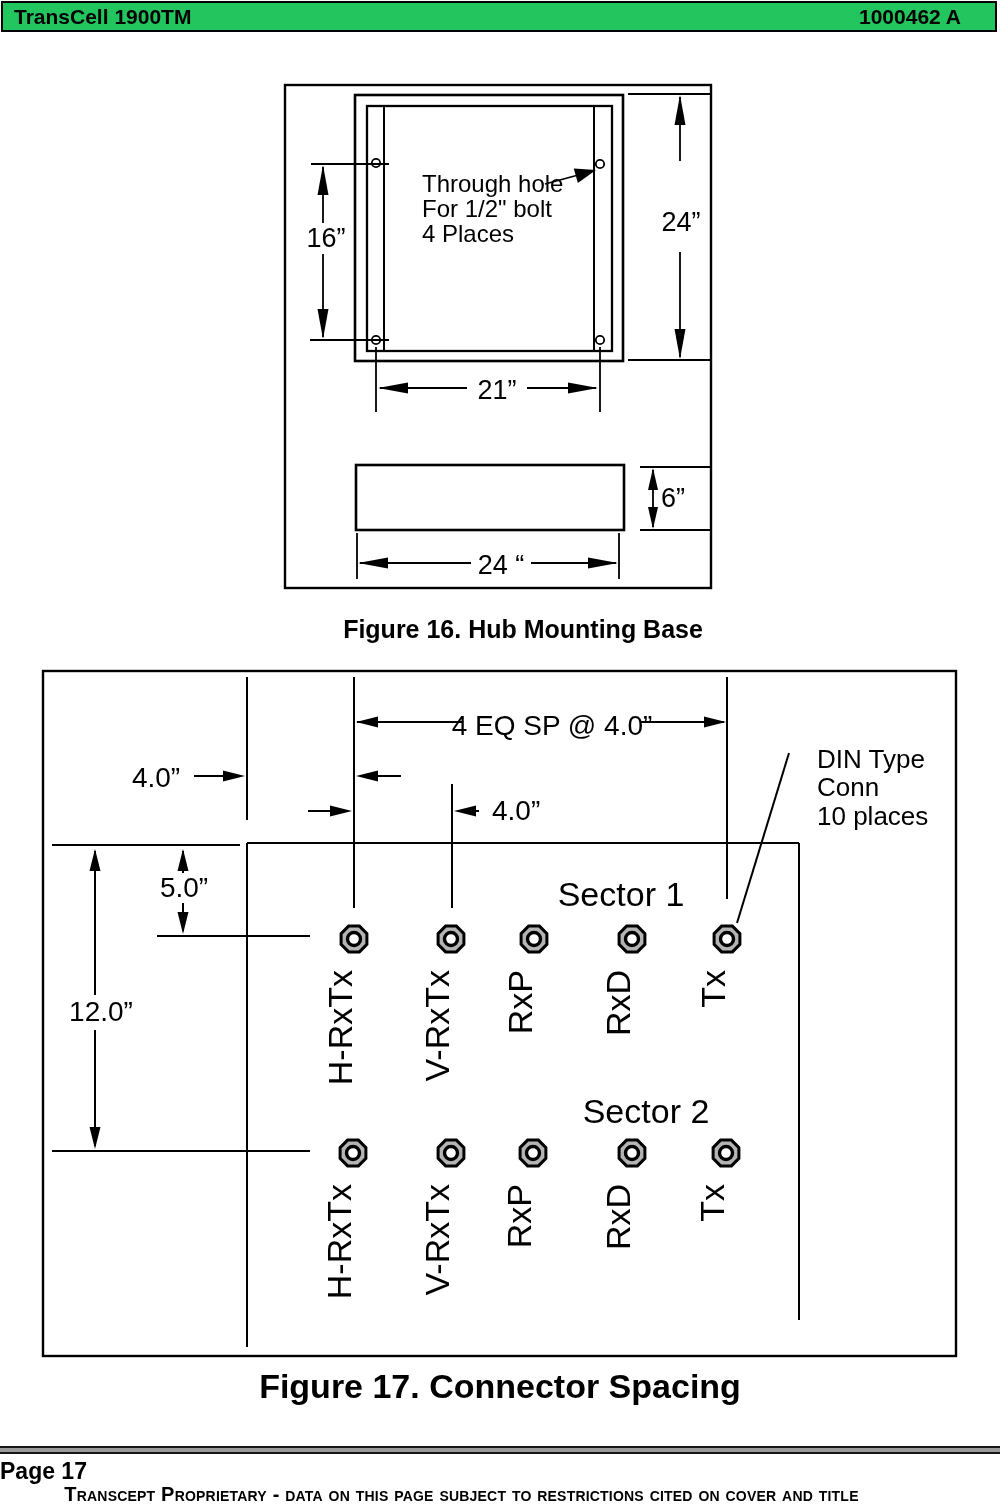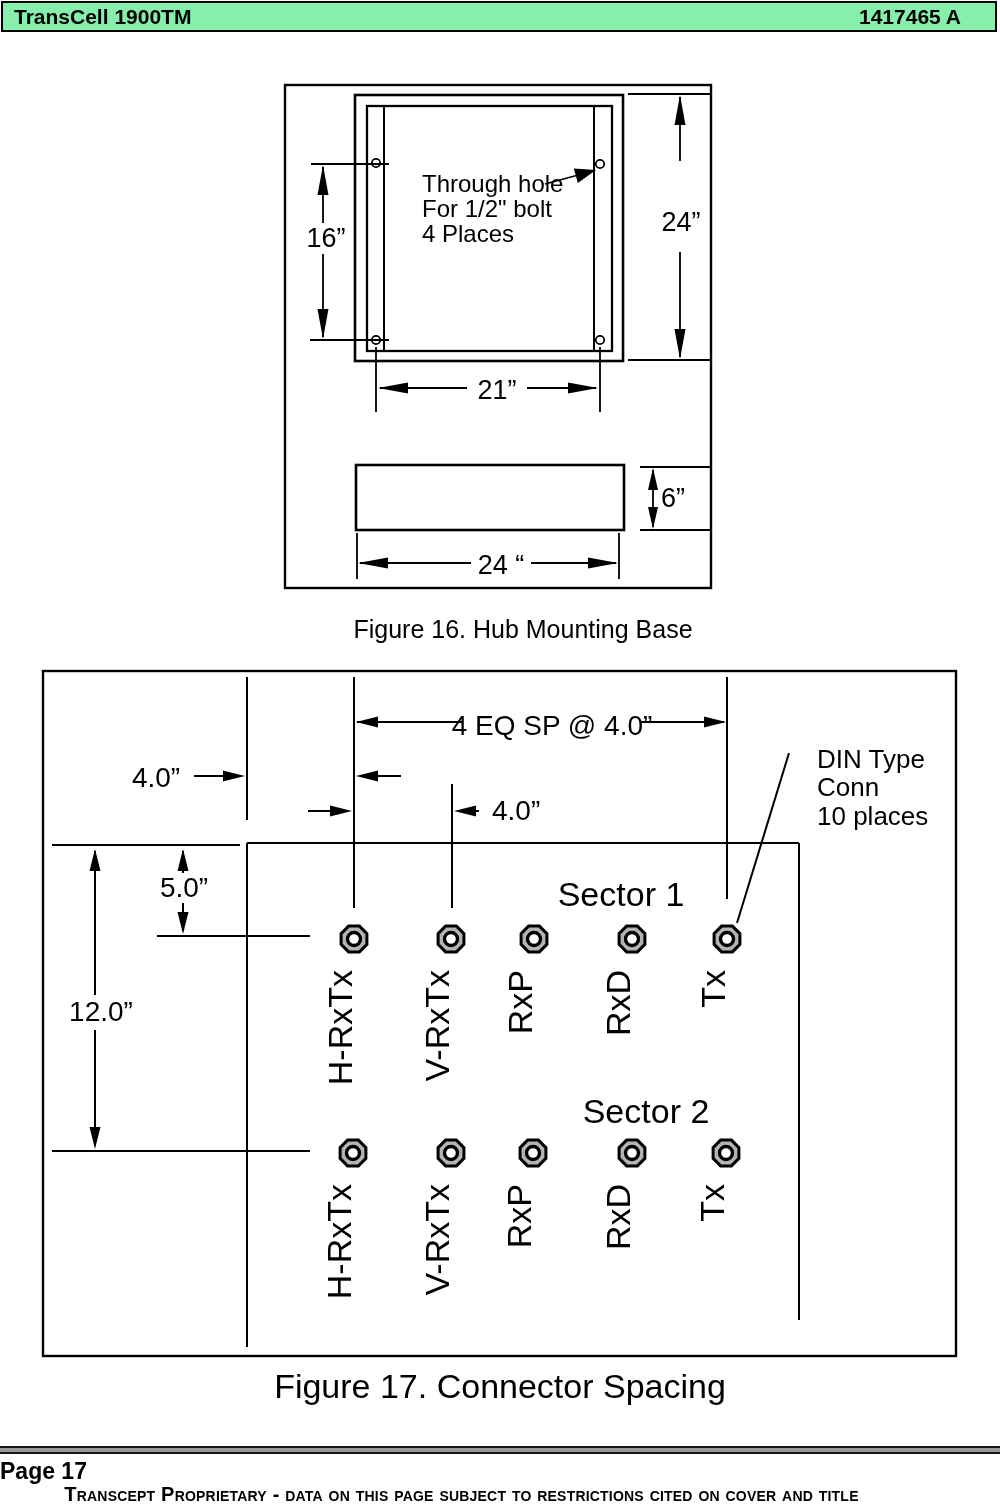--- a/index.html
+++ b/index.html
@@ -1,44 +1,44 @@
 <!DOCTYPE html>
 <html><head>
 <meta charset="utf-8">
 <style>
   html,body{margin:0;padding:0;background:#fff;}
   body{width:1000px;height:1508px;position:relative;font-family:"Liberation Sans",sans-serif;color:#000;}
   .abs{position:absolute;}
-  #header{left:1px;top:1px;width:992px;height:27px;border:2px solid #000;background:#86efac;}
+  #header{left:1px;top:1px;width:992px;height:27px;border:2px solid #000;background:#22c55e;}
   #header span{position:absolute;top:0;line-height:27px;font-weight:bold;font-size:21px;white-space:nowrap;}
   #hdr-left{left:11px;}
   #hdr-center{left:50%;transform:translateX(-50.5%);}
   #hdr-right{right:34px;}
-  .caption{font-weight:normal;font-size:25px;text-align:center;white-space:nowrap;}
+  .caption{font-weight:bold;font-size:25px;text-align:center;white-space:nowrap;}
   #cap16{left:283px;top:615px;width:480px;}
   #cap17{left:0;top:1367px;width:1000px;font-size:34px;}
   #footer-rule{left:0;top:1446px;width:1000px;height:8px;background:#9a9a9a;border-top:2px solid #161616;border-bottom:2px solid #161616;box-sizing:border-box;}
   #page-num{left:0;top:1458px;width:1000px;text-align:left;font-weight:bold;font-size:23px;}
   #proprietary{left:0;top:1483px;width:923px;text-align:center;font-weight:bold;font-size:20px;font-variant:small-caps;letter-spacing:0.2px;}
   svg{position:absolute;overflow:visible;}
   svg text{fill:#000;stroke:none;font-family:"Liberation Sans",sans-serif;}
   .dim{font-size:27px;}
   .note{font-size:24px;}
   .dim17{font-size:28px;}
   .din{font-size:26px;}
   .sector{font-size:34px;}
   .clabel{font-size:34px;}
   .ln{stroke:#000;fill:none;}
 </style>
 </head>
 <body>
 
 <div id="header" class="abs">
   <span id="hdr-left">TransCell 1900TM</span>
-  <span id="hdr-right">1417465 A</span>
+  <span id="hdr-right">1000462 A</span>
 </div>
 
 <svg style="left:283px;top:83px" width="431" height="508" viewBox="283 83 431 508">
   <defs>
     <path id="ah" d="M0,0 L-30,-5.5 L-30,5.5 Z"></path>
     <path id="ahS" d="M0,0 L-22,-5 L-22,5 Z"></path>
     <path id="ahF" d="M0,0 L-21,-7.5 L-21,7.5 Z"></path>
   </defs>
 
   <rect x="285" y="85" width="426" height="503" fill="none" stroke="#000" stroke-width="2.4"></rect>

